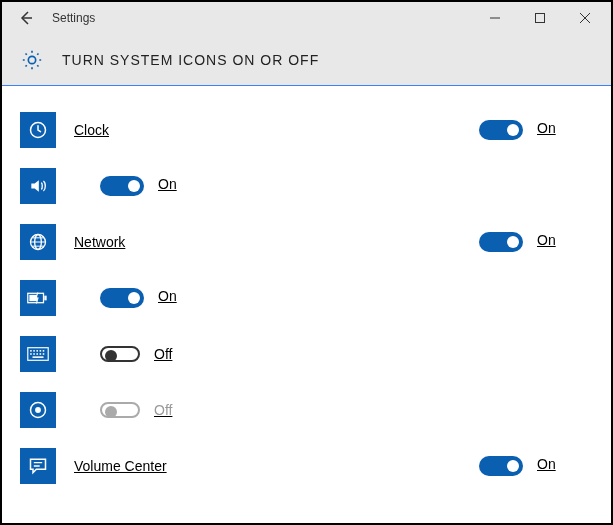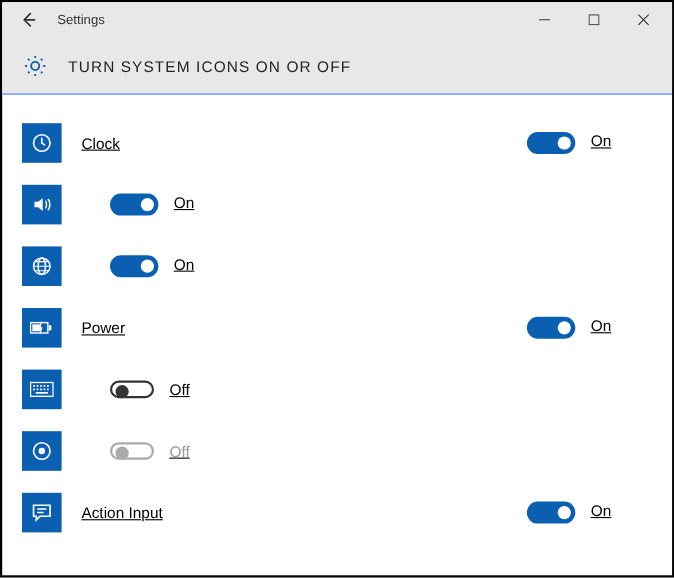--- a/index.html
+++ b/index.html
@@ -211,35 +211,35 @@
       </div>
     </div>
     <div class="row">
       <div class="icon-box">
         <svg width="20" height="20" viewBox="0 0 24 24">
           <circle cx="12" cy="12" r="9" stroke="#fff" stroke-width="1.6" fill="none"></circle>
           <ellipse cx="12" cy="12" rx="4" ry="9" stroke="#fff" stroke-width="1.6" fill="none"></ellipse>
           <path d="M3 12h18M5 7h14M5 17h14" stroke="#fff" stroke-width="1.2"></path>
         </svg>
       </div>
+      <div class="item-label">Network</div>
       <div class="toggle-wrap">
         <div class="toggle on"></div>
         <div class="toggle-label">On</div>
       </div>
     </div>
     <div class="row">
       <div class="icon-box">
         <svg width="22" height="16" viewBox="0 0 28 18">
           <rect x="1" y="3" width="20" height="12" stroke="#fff" stroke-width="1.6" fill="none"></rect>
           <rect x="3" y="5" width="10" height="8" fill="#fff"></rect>
           <rect x="22" y="6" width="3" height="6" fill="#fff"></rect>
           <path d="M14 2l-3 7h3l-2 7" stroke="#fff" stroke-width="1.3" fill="none"></path>
         </svg>
       </div>
-      <div class="item-label">Power</div>
       <div class="toggle-wrap">
         <div class="toggle on"></div>
         <div class="toggle-label">On</div>
       </div>
     </div>
     <div class="row">
       <div class="icon-box">
         <svg width="22" height="16" viewBox="0 0 28 18">
           <rect x="1" y="1" width="26" height="16" stroke="#fff" stroke-width="1.5" fill="none"></rect>
           <rect x="4" y="4" width="2" height="2" fill="#fff"></rect>
@@ -272,19 +272,19 @@
         <div class="toggle-label disabled">Off</div>
       </div>
     </div>
     <div class="row">
       <div class="icon-box">
         <svg width="20" height="20" viewBox="0 0 24 24">
           <path d="M3 4h18v12H10l-4 4v-4H3z" stroke="#fff" stroke-width="1.8" fill="none"></path>
           <path d="M7 8h10M7 12h7" stroke="#fff" stroke-width="1.6"></path>
         </svg>
       </div>
-      <div class="item-label">Action Input</div>
+      <div class="item-label">Volume Center</div>
       <div class="toggle-wrap">
         <div class="toggle on"></div>
         <div class="toggle-label">On</div>
       </div>
     </div>
   </div>
 
 </body></html>

